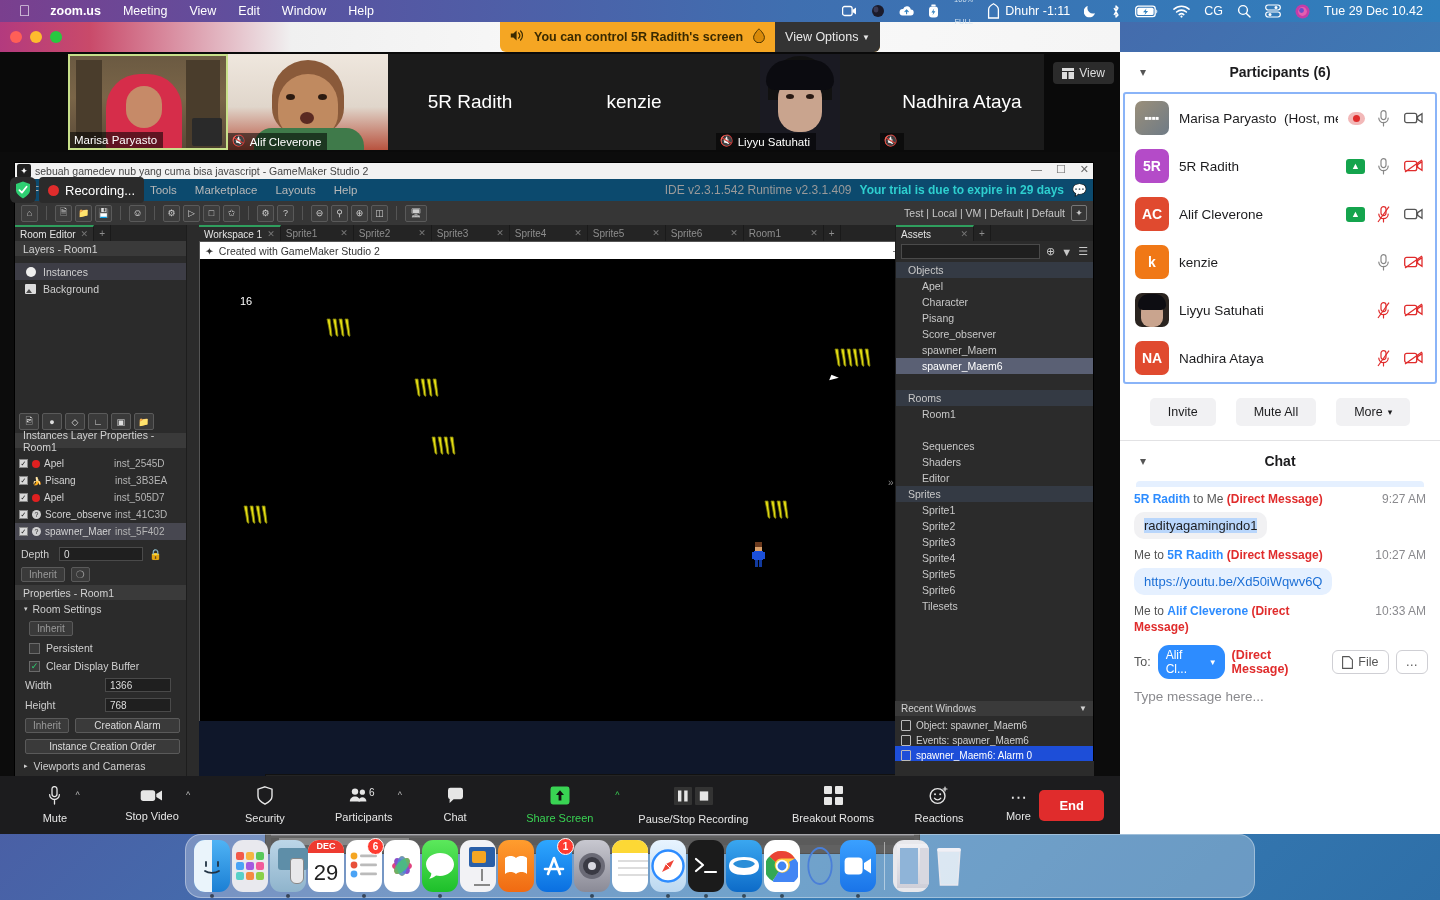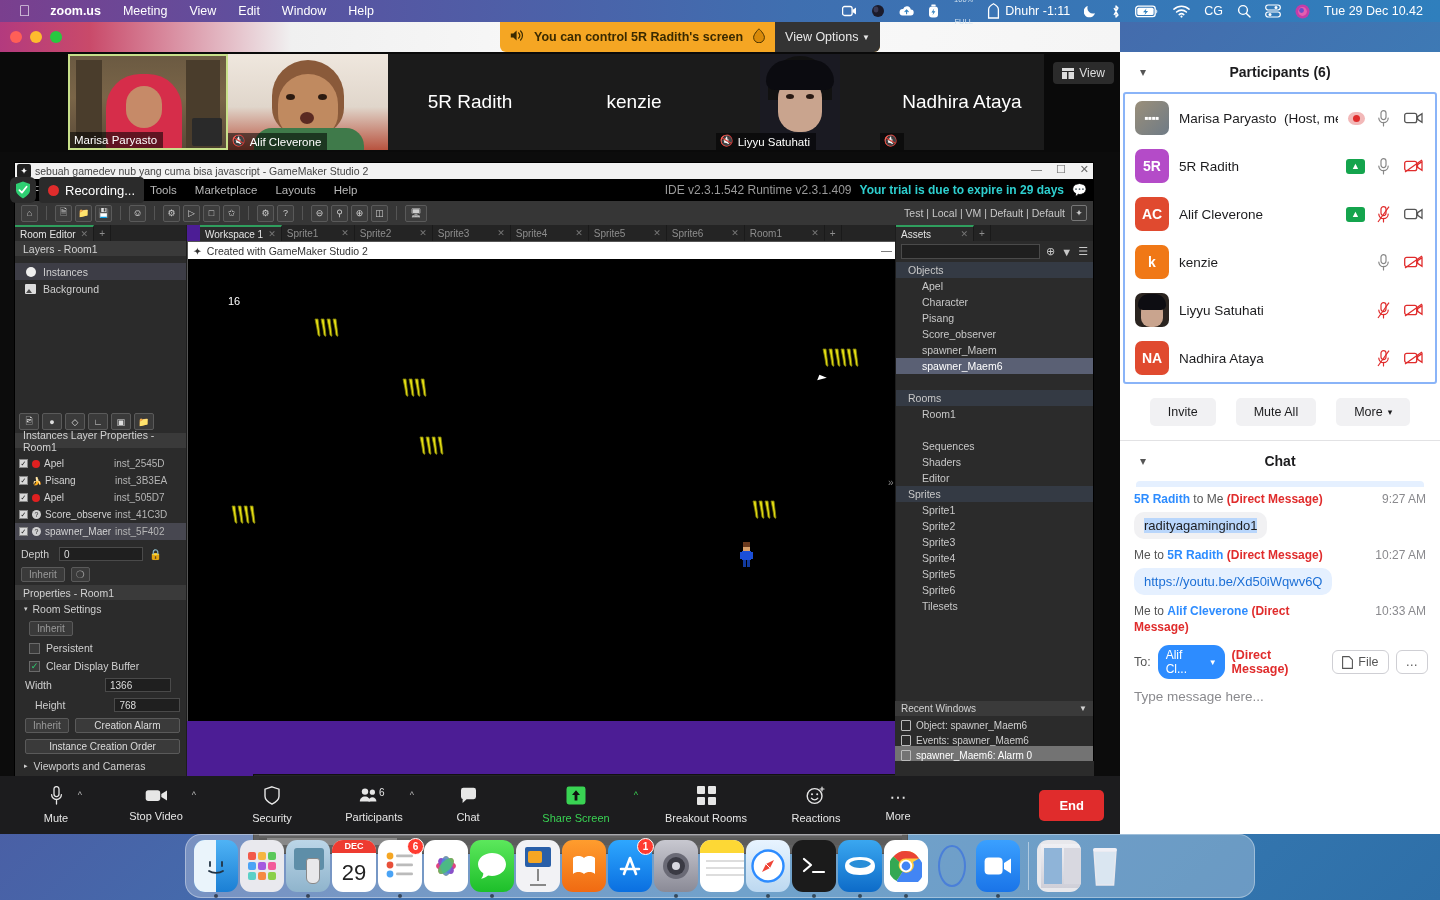--- a/index.html
+++ b/index.html
@@ -65,21 +65,21 @@
   }
 
   
   #gms{position:absolute;left:14px;top:140px;width:1080px;height:614px;background:#2b2b2b;
        border:1px solid #000;font-size:11px;color:#c8c8c8;}
   #gmstitle{height:16px;background:#f2f2f2;color:#444;font-size:10.5px;display:flex;align-items:center;
             padding-left:20px;position:relative;}
   #gmstitle .wbtns{position:absolute;right:4px;top:0;display:flex;gap:14px;color:#666;font-size:11px;}
   #gmsicon{position:absolute;left:2px;top:1px;width:14px;height:14px;background:#1f1f1f;
            display:flex;align-items:center;justify-content:center;color:#fff;font-size:9px;border-radius:2px;}
-  #gmsmenu{height:22px;background:#000000;display:flex;align-items:center;gap:0;position:relative;padding-left:8px;}
+  #gmsmenu{height:22px;background:#0c4a6e;display:flex;align-items:center;gap:0;position:relative;padding-left:8px;}
   #gmsmenu .m{padding:0 9px;color:#b8b8b8;font-size:11.5px;line-height:22px;}
   #gmsmenu .vers{position:absolute;right:6px;top:0;line-height:22px;font-size:12px;color:#9a9a9a;
                  display:flex;align-items:center;gap:8px;}
   #gmsmenu .trial{color:#2ecfcf;font-weight:bold;}
   #gmstool{height:24px;background:#363636;display:flex;align-items:center;gap:3px;padding-left:6px;position:relative;}
   .tbtn{width:17px;height:17px;border:1px solid #5a5a5a;border-radius:2px;background:#3d3d3d;
         display:flex;align-items:center;justify-content:center;font-size:9px;color:#cfcfcf;}
   .tsep{width:1px;height:14px;background:#555;margin:0 5px;}
   #gmstool .cfg{position:absolute;right:6px;top:0;line-height:24px;font-size:10.5px;color:#c8c8c8;
                 display:flex;align-items:center;gap:6px;}
@@ -120,21 +120,21 @@
   .fieldrow{display:flex;align-items:center;gap:6px;padding:3px 6px;font-size:10.5px;color:#cfcfcf;}
   .tinp{background:#1f1f1f;border:1px solid #4a4a4a;height:14px;color:#ddd;font-size:10px;
         padding:0 4px;display:flex;align-items:center;}
   .gbtn{border:1px solid #5a5a5a;background:#3a3a3a;color:#9a9a9a;font-size:10px;
         padding:1px 7px;border-radius:2px;}
   .gbtn.on{color:#dcdcdc;}
   .chk{width:11px;height:11px;border:1px solid #6a6a6a;background:#3a3a3a;display:inline-flex;
        align-items:center;justify-content:center;font-size:9px;color:#2ecf72;}
 
   
-  #center{position:absolute;left:172px;top:0;right:198px;height:552px;background:#4c1d95;padding-left:13px;}
+  #center{position:absolute;left:184px;top:0;right:198px;height:552px;background:#0f172a;}
   #wstabs{height:16px;background:#242424;display:flex;align-items:center;overflow:hidden;}
   #gamewin{position:absolute;left:0;top:16px;width:775px;height:480px;background:#000;border:1px solid #555;}
   #gwtitle{height:17px;background:#fff;display:flex;align-items:center;padding-left:5px;gap:5px;
            font-size:10.5px;color:#333;position:relative;}
   #gwtitle .wb{position:absolute;right:6px;top:0;display:flex;gap:22px;line-height:17px;color:#555;font-size:11px;}
   #gwcanvas{position:relative;width:100%;height:462px;background:#000;overflow:hidden;}
   .bananas{position:absolute;font-size:0;line-height:0;}
   .bananas svg{display:block;}
   #score{position:absolute;left:40px;top:36px;color:#fff;font-size:11px;}
   #player{position:absolute;}
@@ -155,21 +155,21 @@
   #assrch{display:flex;align-items:center;gap:6px;padding:3px 5px;}
   #assrch .inp{flex:1;height:15px;background:#1f1f1f;border:1px solid #4a4a4a;}
   .asrow{height:16px;display:flex;align-items:center;padding-left:26px;font-size:10.5px;color:#c8c8c8;}
   .asrow.grp{background:#343a44;padding-left:12px;}
   .asrow.sel{background:#5a6074;color:#fff;}
   #asfoot{position:absolute;left:0;bottom:0;width:198px;height:16px;background:#2b2b2b;
           display:flex;align-items:center;font-size:9.5px;color:#aaa;gap:6px;padding-left:6px;}
   #recentwin{position:absolute;right:0;bottom:0;width:198px;height:76px;background:#2b2b2b;}
   #rwhead{height:15px;background:#3a3a3a;display:flex;align-items:center;padding:0 6px;font-size:10px;color:#d2d2d2;}
   .rwrow{height:15px;display:flex;align-items:flex-end;gap:5px;padding-left:6px;font-size:10px;color:#cfcfcf;}
-  .rwrow.sel{background:#737373;color:#fff;}
+  .rwrow.sel{background:#1d4ed8;color:#fff;}
   .rwic{width:10px;height:11px;border:1px solid #bbb;border-radius:1px;}
 
   
   .edgearrow{position:absolute;color:#8a8a8a;font-size:10px;}
 
   
   #zoombar{position:absolute;left:0;bottom:0;width:1120px;height:58px;background:#1c1c1e;
            display:flex;align-items:center;color:#e6e6e6;}
   .zb{display:flex;flex-direction:column;align-items:center;justify-content:center;
       height:58px;font-size:11px;gap:3px;position:relative;}
@@ -224,21 +224,21 @@
   #topill{background:#2d8cff;color:#fff;border-radius:11px;padding:3px 8px;font-size:12px;
           display:flex;align-items:center;gap:5px;}
   .cbtn{border:1px solid #cfcfd4;border-radius:6px;padding:4px 9px;font-size:12.5px;display:flex;
         align-items:center;gap:5px;background:#fff;}
   #msgbox{padding:10px 14px;font-size:13.5px;color:#8a8a8e;}
 
   
   #dock{position:absolute;left:185px;bottom:2px;width:1070px;height:64px;
         background:rgba(255,255,255,.28);border:1px solid rgba(255,255,255,.35);
         border-radius:16px;display:flex;align-items:center;padding:0 8px;gap:2px;z-index:50;}
-  .dapp{width:44px;height:52px;border-radius:11px;position:relative;flex-shrink:0;
+  .dapp{width:36px;height:52px;border-radius:11px;position:relative;flex-shrink:0;
         display:flex;align-items:center;justify-content:center;font-size:22px;color:#fff;}
   .dsep{width:1px;height:48px;background:rgba(255,255,255,.45);margin:0 6px;}
   .ddot{position:absolute;bottom:-6px;left:50%;transform:translateX(-50%);
         width:4px;height:4px;border-radius:50%;background:rgba(0,0,0,.55);}
   .badge{position:absolute;top:-2px;right:-2px;background:#ff3b30;color:#fff;border-radius:9px;
          min-width:17px;height:17px;font-size:10px;display:flex;align-items:center;justify-content:center;
          border:1.5px solid #fff;font-weight:600;}
 </style>
 </head>
 <body>
@@ -576,21 +576,21 @@
           <span>Persistent</span>
         </div>
         <div class="fieldrow" style="padding-left:14px">
           <span class="chk">✓</span>
           <span>Clear Display Buffer</span>
         </div>
         <div class="fieldrow" style="padding-left:10px">
           <span style="width:74px">Width</span>
           <span class="tinp" style="width:66px">1366</span>
         </div>
-        <div class="fieldrow" style="padding-left:20px">
+        <div class="fieldrow" style="padding-left:10px">
           <span style="width:74px">Height</span>
           <span class="tinp" style="width:66px">768</span>
         </div>
         <div class="fieldrow" style="padding-left:10px">
           <span class="gbtn">Inherit</span>
           <span class="gbtn on" style="flex:1;text-align:center">Creation Alarm</span>
         </div>
         <div class="fieldrow" style="padding-left:10px">
           <span class="gbtn on" style="flex:1;text-align:center">Instance Creation Order</span>
         </div>
@@ -868,20 +868,32 @@
     <div class="zb green" style="margin-left:38px;width:100px">
       <span class="ic">
         <svg width="20" height="19" viewBox="0 0 20 19">
             <rect x="0.5" y="0.5" width="19" height="18" rx="2.4" fill="#39d353"></rect>
             <path d="M10 4.2 14 9h-2.6v5.4H8.6V9H6Z" fill="#111"></path>
           </svg>
       </span>
       <span class="lbl">Share Screen</span>
       <span class="car" style="color:#39d353;right:-12px">^</span>
     </div>
+    <div class="zb" style="margin-left:24px;width:130px">
+      <span class="ic">
+        <svg width="48" height="20" viewBox="0 0 48 20">
+            <rect x="5" y="1" width="18" height="18" rx="1" fill="#333"></rect>
+            <rect x="9" y="4.5" width="3.4" height="11" fill="#e6e6e6"></rect>
+            <rect x="15.2" y="4.5" width="3.4" height="11" fill="#e6e6e6"></rect>
+            <rect x="26" y="1" width="18" height="18" rx="1" fill="#333"></rect>
+            <rect x="30.8" y="5.4" width="8.4" height="9.2" fill="#e6e6e6"></rect>
+          </svg>
+      </span>
+      <span class="lbl">Pause/Stop Recording</span>
+    </div>
     <div class="zb" style="margin-left:30px;width:100px">
       <span class="ic">
         <svg width="19" height="19" viewBox="0 0 19 19">
             <rect x="0" y="0" width="8" height="8" rx="1" fill="#e6e6e6"></rect>
             <rect x="11" y="0" width="8" height="8" rx="1" fill="#e6e6e6"></rect>
             <rect x="0" y="11" width="8" height="8" rx="1" fill="#e6e6e6"></rect>
             <rect x="11" y="11" width="8" height="8" rx="1" fill="#e6e6e6"></rect>
           </svg>
       </span>
       <span class="lbl">Breakout Rooms</span>

